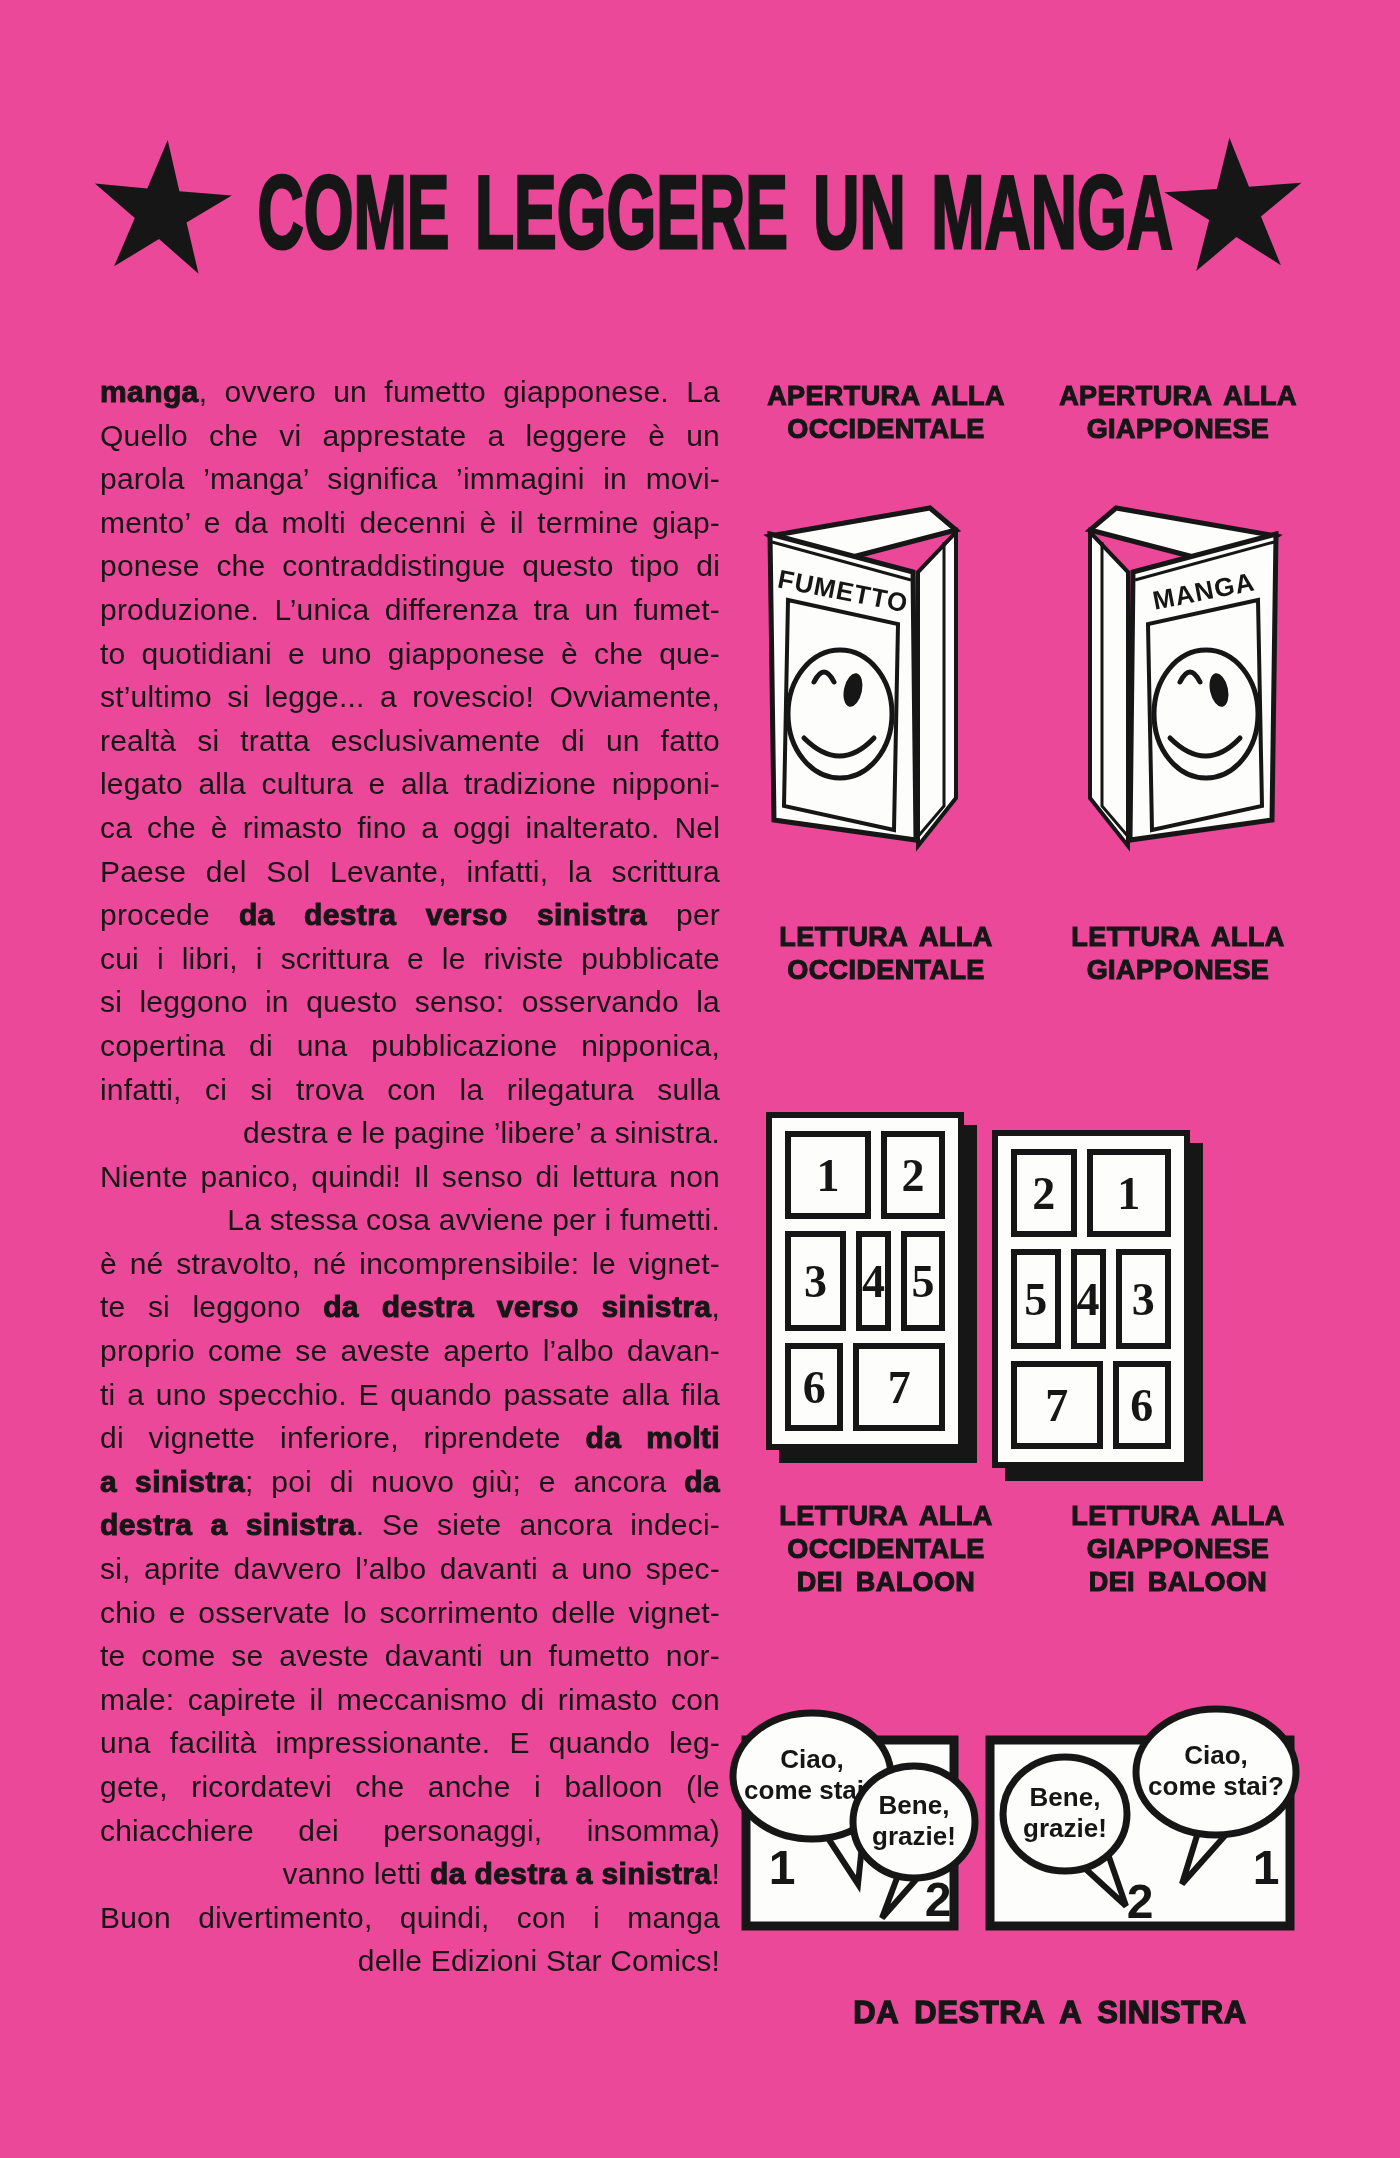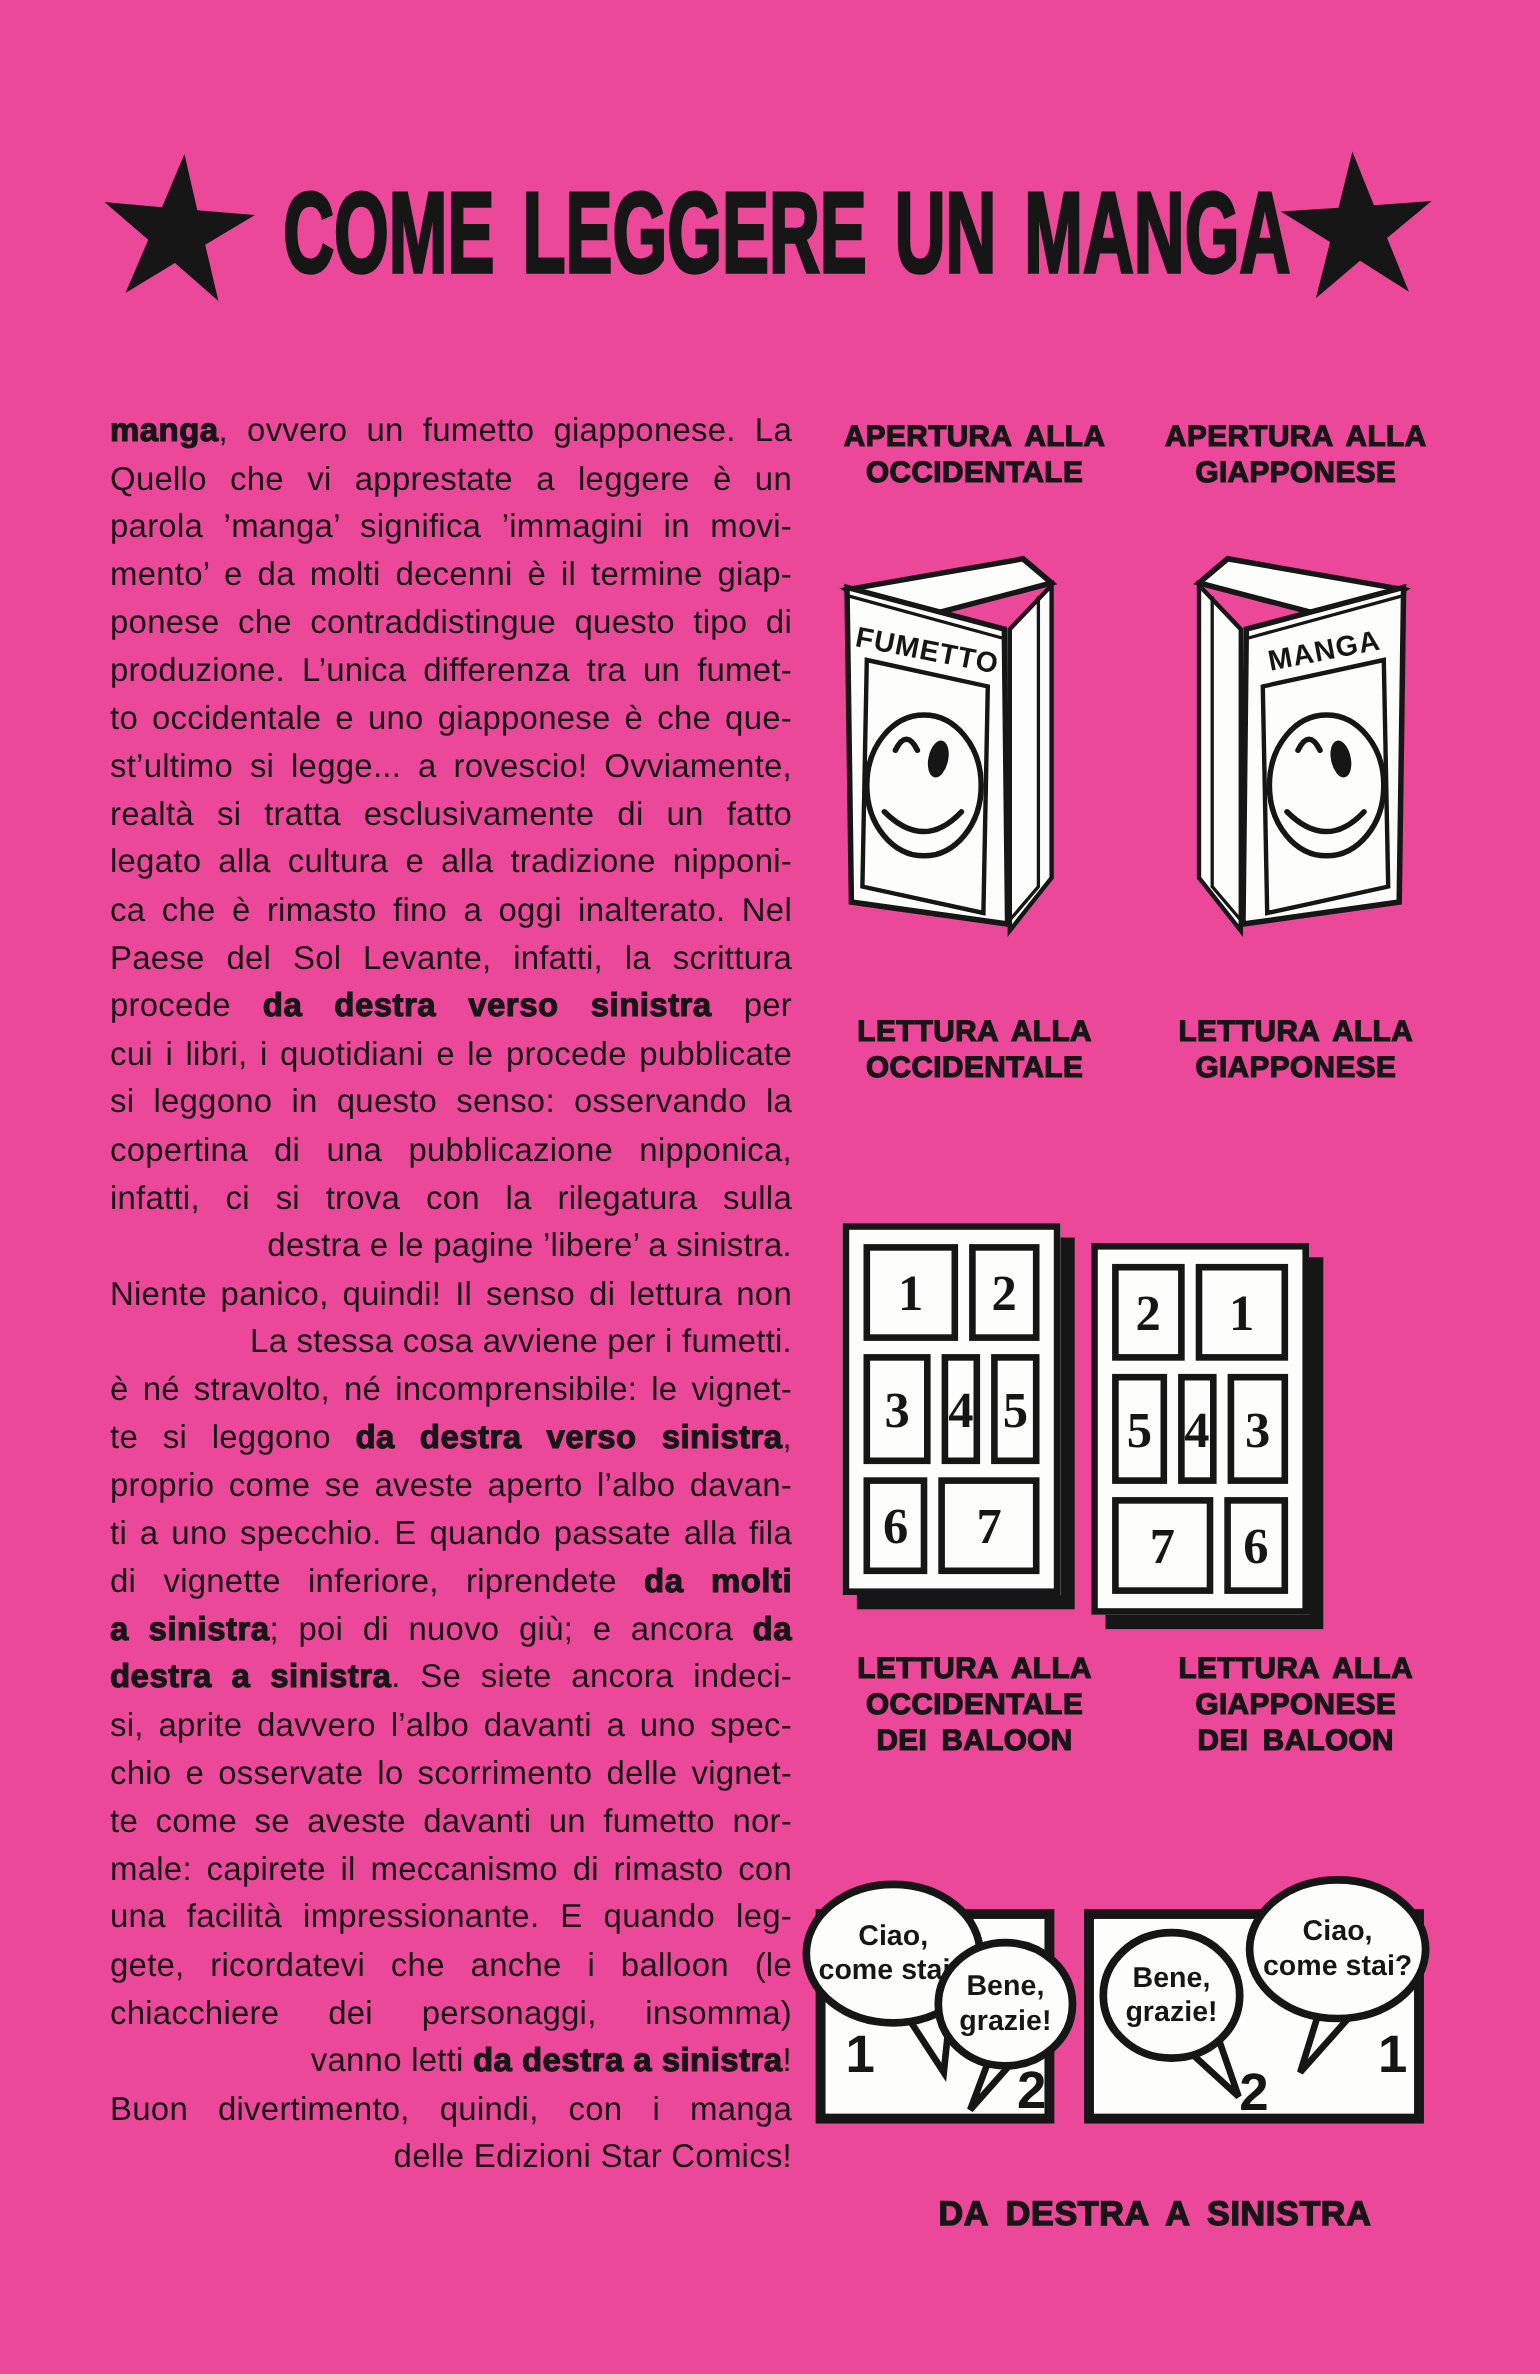--- a/index.html
+++ b/index.html
@@ -80,28 +80,28 @@
       </svg>
   </div>
 
   <div class="article">
       <div class="tline just"><b>manga</b><span>, ovvero un fumetto giapponese. La</span></div>
       <div class="tline just"><span>Quello che vi apprestate a leggere è un</span></div>
       <div class="tline just"><span>parola ’manga’ significa ’immagini in movi-</span></div>
       <div class="tline just"><span>mento’ e da molti decenni è il termine giap-</span></div>
       <div class="tline just"><span>ponese che contraddistingue questo tipo di</span></div>
       <div class="tline just"><span>produzione. L’unica differenza tra un fumet-</span></div>
-      <div class="tline just"><span>to occidentale e uno giapponese è che que-</span></div>
+      <div class="tline just"><span>to quotidiani e uno giapponese è che que-</span></div>
       <div class="tline just"><span>st’ultimo si legge... a rovescio! Ovviamente,</span></div>
       <div class="tline just"><span>realtà si tratta esclusivamente di un fatto</span></div>
       <div class="tline just"><span>legato alla cultura e alla tradizione nipponi-</span></div>
       <div class="tline just"><span>ca che è rimasto fino a oggi inalterato. Nel</span></div>
       <div class="tline just"><span>Paese del Sol Levante, infatti, la scrittura</span></div>
       <div class="tline just"><span>procede </span><b>da destra verso sinistra</b><span> per</span></div>
-      <div class="tline just"><span>cui i libri, i quotidiani e le procede pubblicate</span></div>
+      <div class="tline just"><span>cui i libri, i scrittura e le riviste pubblicate</span></div>
       <div class="tline just"><span>si leggono in questo senso: osservando la</span></div>
       <div class="tline just"><span>copertina di una pubblicazione nipponica,</span></div>
       <div class="tline just"><span>infatti, ci si trova con la rilegatura sulla</span></div>
       <div class="tline"><span>destra e le pagine ’libere’ a sinistra.</span></div>
       <div class="tline just"><span>Niente panico, quindi! Il senso di lettura non</span></div>
       <div class="tline"><span>La stessa cosa avviene per i fumetti.</span></div>
       <div class="tline just"><span>è né stravolto, né incomprensibile: le vignet-</span></div>
       <div class="tline just"><span>te si leggono </span><b>da destra verso sinistra</b><span>,</span></div>
       <div class="tline just"><span>proprio come se aveste aperto l’albo davan-</span></div>
       <div class="tline just"><span>ti a uno specchio. E quando passate alla fila</span></div>

